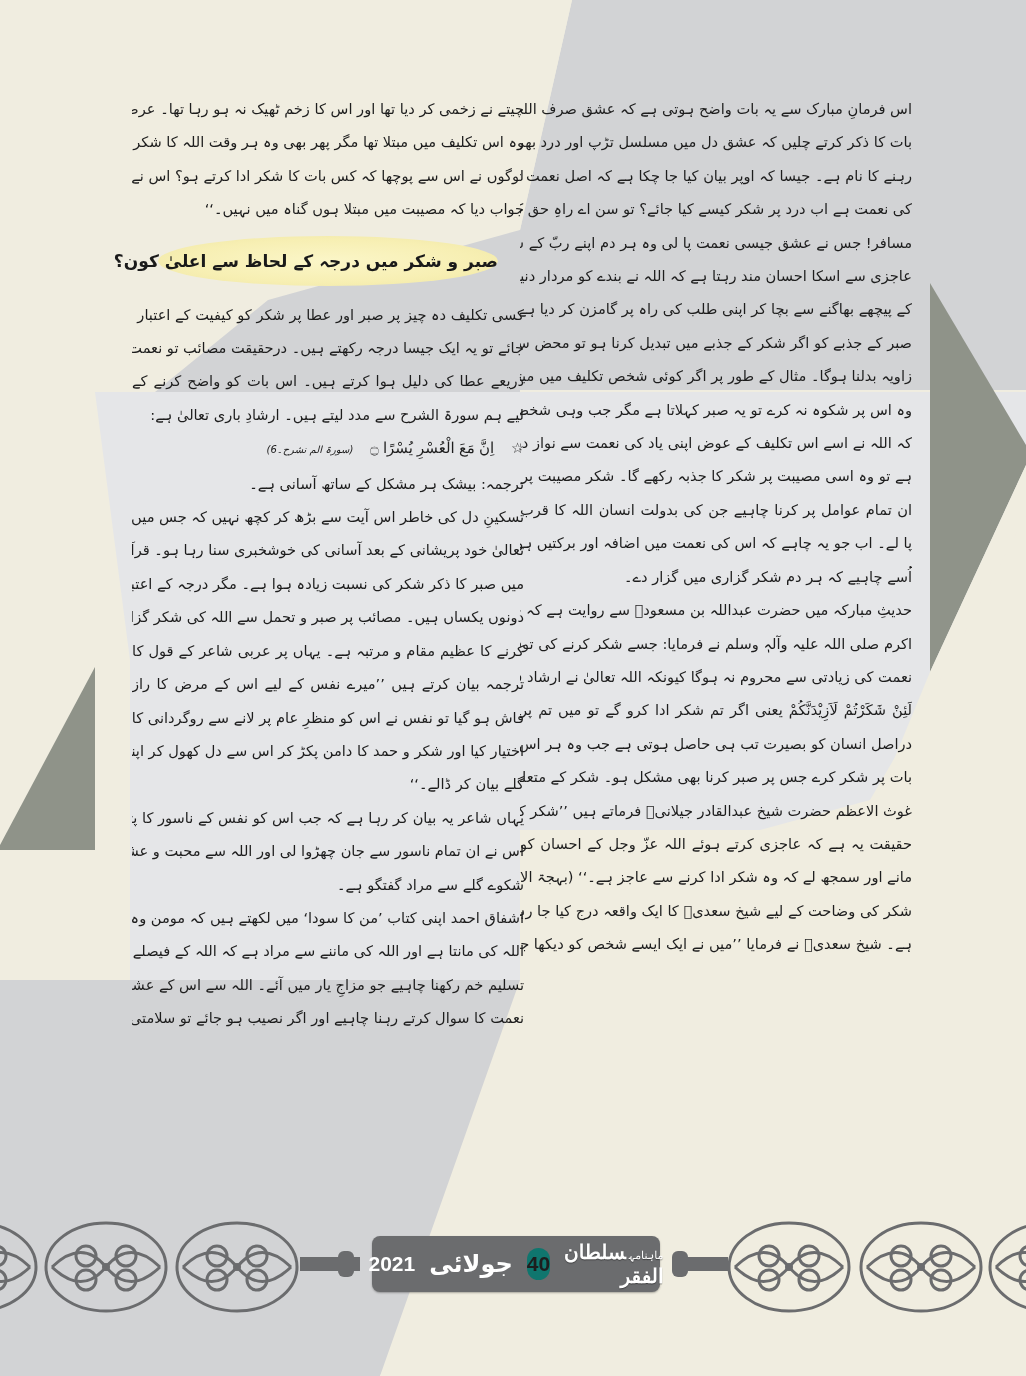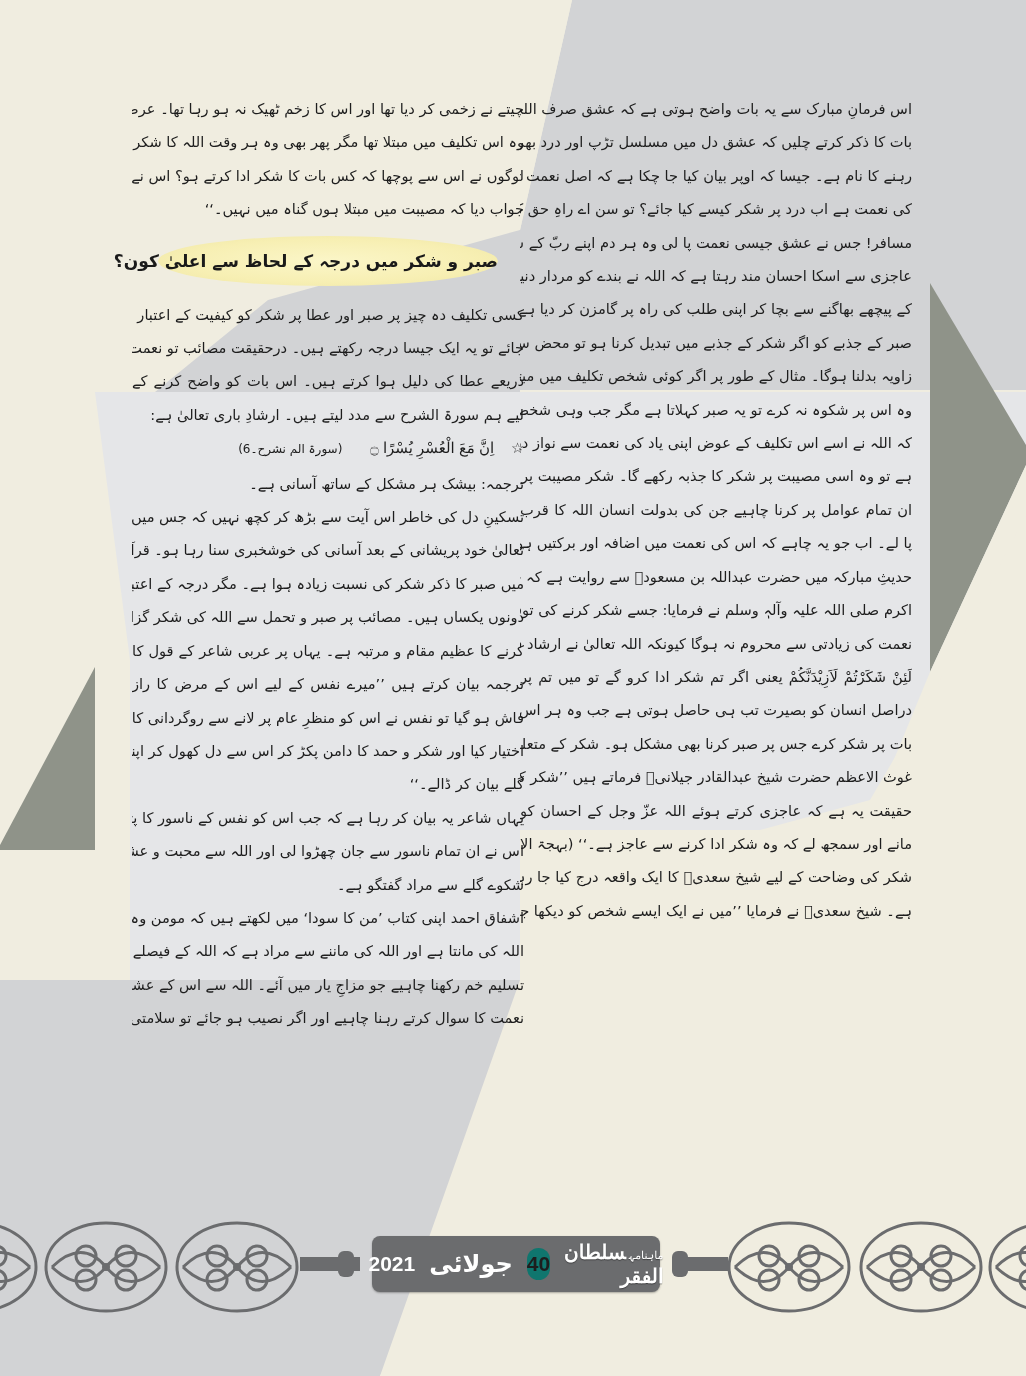--- a/index.html
+++ b/index.html
@@ -8,21 +8,21 @@
   .col { position:absolute; top:92px; width:392px; direction:rtl; text-align:justify; text-align-last:right; font-family:"DejaVu Sans", sans-serif; font-size:14.6px; line-height:33.4px; color:#1d1d1d; z-index:2; }
   .col p { margin:0; }
   .col .line { display:block; white-space:nowrap; overflow:hidden; text-align:justify; text-align-last:justify; }
   .col .line.last { text-align-last:right; }
   .col-right { left:520px; }
   .col-left { left:132px; }
   .heading-pill { display:block; margin:10px auto 12px auto; width:340px; height:50px; border-radius:50%; background:radial-gradient(ellipse at center, #fbf6c8 0%, #f7efb3 60%, #efe6a4 100%); text-align:center; line-height:50px; font-size:17px; font-weight:bold; color:#1a1a1a; white-space:nowrap; text-align-last:center; }
   .verse { display:block; white-space:nowrap; text-align-last:right; }
   .verse .star { color:#333; margin-left:12px; }
   .verse .arabic { font-family:Liberation Sans, sans-serif; font-size:15px; }
-  .verse .ref { font-size:12px; margin-right:23px; }
+  .verse .ref { font-size:10px; margin-right:12px;font-style:italic; }
   .footer-bar { position:absolute; left:372px; top:1236px; width:288px; height:56px; background:#6b6c6e; border-radius:8px; z-index:3; display:flex; align-items:center; justify-content:center; direction:rtl; gap:14px; color:#fff; box-shadow:0 1px 2px rgba(0,0,0,0.3); }
   .footer-stem { position:absolute; top:1257px; height:14px; background:#6b6c6e; z-index:2; }
   .footer-knob { position:absolute; top:1251px; width:16px; height:26px; background:#6b6c6e; border-radius:6px; z-index:2; }
   .mag-name { font-family:"DejaVu Serif", serif; font-size:20px; font-weight:bold; color:#fff; text-shadow:0 1px 1px rgba(0,0,0,0.4); }
   .mag-name .prefix { font-size:11px; font-weight:normal; margin-left:3px; }
   .page-num { background:#0f766e; color:#1d1d1d; border-radius:16px; width:52px; height:32px; line-height:32px; text-align:center; font-family:"Liberation Sans", sans-serif; font-weight:bold; font-size:21px; }
   .issue-month { font-size:24px; font-weight:bold; color:#fff; }
   .issue-year { font-family:"Liberation Sans", sans-serif; font-size:21px; font-weight:bold; color:#fff; direction:ltr; }
   .ornament { position:absolute; top:1218px; width:128px; height:98px; z-index:2; }
 </style>
@@ -65,20 +65,21 @@
     <span class="line last">کے پیچھے بھاگنے سے بچا کر اپنی طلب کی راہ پر گامزن کر دیا ہے۔</span>
   </p>
   <p>
     <span class="line">صبر کے جذبے کو اگر شکر کے جذبے میں تبدیل کرنا ہو تو محض سوچ کا</span>
     <span class="line">زاویہ بدلنا ہوگا۔ مثال کے طور پر اگر کوئی شخص تکلیف میں مبتلا ہو اور</span>
     <span class="line">وہ اس پر شکوہ نہ کرے تو یہ صبر کہلاتا ہے مگر جب وہی شخص یہ سمجھ لے</span>
     <span class="line">کہ اللہ نے اسے اس تکلیف کے عوض اپنی یاد کی نعمت سے نواز دیا</span>
     <span class="line">ہے تو وہ اسی مصیبت پر شکر کا جذبہ رکھے گا۔ شکر مصیبت پر نہیں بلکہ</span>
     <span class="line">ان تمام عوامل پر کرنا چاہیے جن کی بدولت انسان اللہ کا قرب</span>
     <span class="line">پا لے۔ اب جو یہ چاہے کہ اس کی نعمت میں اضافہ اور برکتیں ہوں تو</span>
+    <span class="line last">اُسے چاہیے کہ ہر دم شکر گزاری میں گزار دے۔</span>
   </p>
   <p>
     <span class="line">حدیثِ مبارکہ میں حضرت عبداللہ بن مسعودؓ سے روایت ہے کہ حضور</span>
     <span class="line">اکرم صلی اللہ علیہ وآلہٖ وسلم نے فرمایا: جسے شکر کرنے کی توفیق ملی وہ</span>
     <span class="line">نعمت کی زیادتی سے محروم نہ ہوگا کیونکہ اللہ تعالیٰ نے ارشاد فرمایا ہے:</span>
     <span class="line">لَئِنْ شَكَرْتُمْ لَاَزِيْدَنَّكُمْ  یعنی اگر تم شکر ادا کرو گے تو میں تم پر</span>
   </p>
   <p>
     <span class="line">دراصل انسان کو بصیرت تب ہی حاصل ہوتی ہے جب وہ ہر اس</span>
     <span class="line">بات پر شکر کرے جس پر صبر کرنا بھی مشکل ہو۔ شکر کے متعلق سیّدنا</span>

